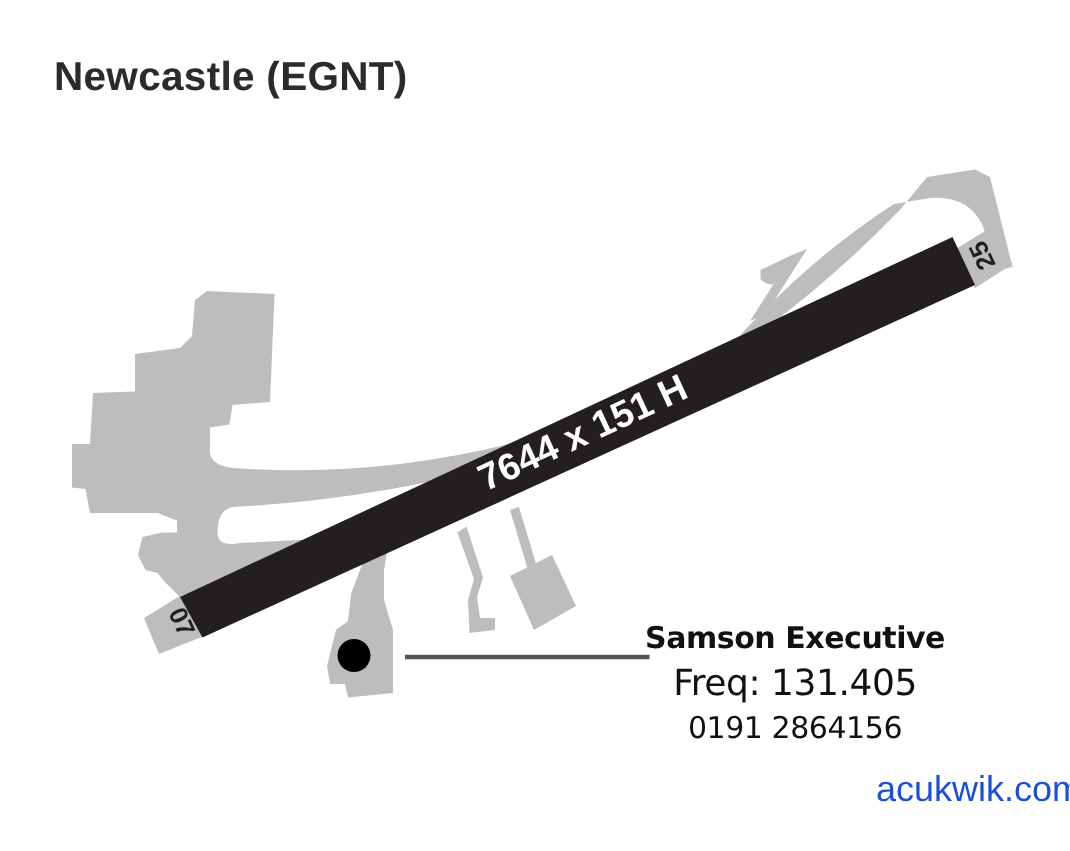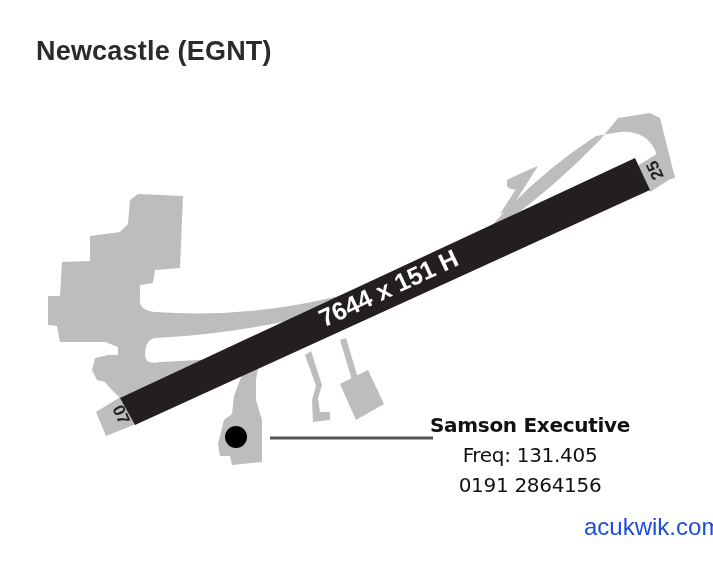--- a/index.html
+++ b/index.html
@@ -9,21 +9,21 @@
       font-family: "Liberation Sans", sans-serif; font-weight: bold;
       font-size: 27px; color: #2b2b2b; letter-spacing: 0.2px; margin-left: 16px;
     }
     svg.map { position: absolute; left: 0; top: 0; }
     .fbo {
       position: absolute; left: 420px; top: 364px; width: 220px;
       text-align: center; font-family: "DejaVu Sans", sans-serif;
       color: #111;
     }
     .fbo .name { font-weight: bold; font-size: 20px; line-height: 30px; letter-spacing: -0.3px; margin-top: 46px; }
-    .fbo .freq { font-size: 20px; line-height: 30px; letter-spacing: -0.3px; }
+    .fbo .freq { font-size: 24px; line-height: 30px; letter-spacing: -0.3px; }
     .fbo .phone { font-weight: normal; font-size: 20px; line-height: 30px; letter-spacing: -0.3px; }
     .watermark {
       position: absolute; left: 546px; top: 513px;
       font-family: "Liberation Sans", sans-serif; font-size: 24px; color: #1d4ed8; margin-left: 38px;
     }
   </style>
 </head>
 <body>
 
 <div class="title">Newcastle (EGNT)</div>

